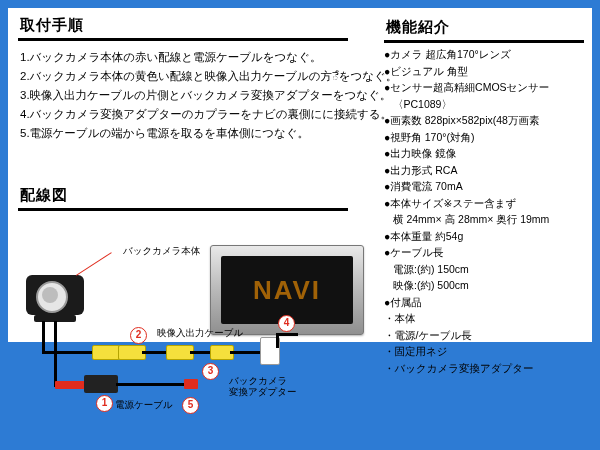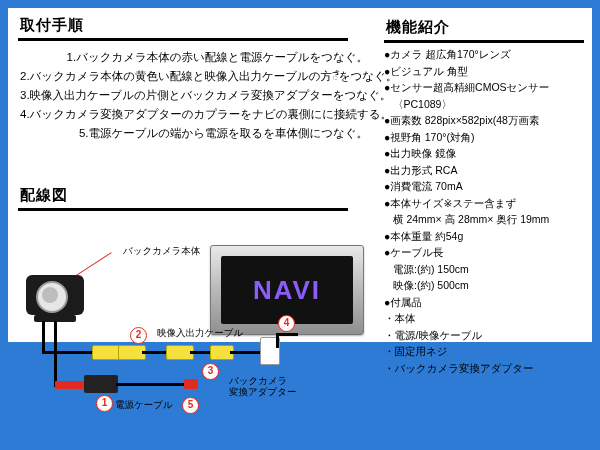--- a/index.html
+++ b/index.html
@@ -28,41 +28,41 @@
     font-size:15px;font-weight:bold;color:#000;
     letter-spacing:1px;
     padding:0 2px;
   }
   .rule{
     height:3px;background:#000;margin-top:3px;
   }
   .hdr1{position:absolute;left:10px;top:8px;width:330px;}
   .steps{
     position:absolute;left:12px;top:40px;width:348px;
-    font-size:11.5px;line-height:19px;color:#000;text-align:right;
+    font-size:11.5px;line-height:19px;color:#000;
   }
   .steps div{white-space:nowrap;}
   .hdr2{position:absolute;left:10px;top:178px;width:330px;}
   
   .diagram{
     position:absolute;left:6px;top:215px;width:356px;height:212px;
   }
   .navi-outer{
     position:absolute;left:196px;top:22px;width:152px;height:88px;
     background:linear-gradient(180deg,#e9e9e9 0%,#bdbdbd 45%,#8f8f8f 100%);
     border:1px solid #777;border-radius:3px;
     box-shadow:0 1px 2px rgba(0,0,0,.3);
   }
   .navi-inner{
     position:absolute;left:10px;top:10px;right:10px;bottom:10px;
     background:#111;border-radius:2px;
     display:flex;align-items:center;justify-content:center;
   }
   .navi-text{
-    color:#8b5cf6;font-size:26px;font-weight:bold;letter-spacing:2px;
+    color:#a16207;font-size:26px;font-weight:bold;letter-spacing:2px;
     font-family:"Liberation Sans","DejaVu Sans",sans-serif;
   }
   
   .cam-body{
     position:absolute;left:12px;top:52px;width:58px;height:40px;
     background:#1b1b1b;border-radius:6px;
   }
   .cam-lens-out{
     position:absolute;left:22px;top:58px;width:28px;height:28px;
     background:#e6e6e6;border-radius:50%;border:2px solid #9a9a9a;
@@ -191,19 +191,19 @@
       <div>●出力形式 RCA</div>
       <div>●消費電流 70mA</div>
       <div>●本体サイズ※ステー含まず</div>
       <div class="indent">横 24mm× 高 28mm× 奥行 19mm</div>
       <div>●本体重量 約54g</div>
       <div>●ケーブル長</div>
       <div class="indent">電源:(約) 150cm</div>
       <div class="indent">映像:(約) 500cm</div>
       <div>●付属品</div>
       <div>・本体</div>
-      <div>・電源/映像ケーブル</div>
+      <div>・電源/ケーブル長</div>
       <div>・固定用ネジ</div>
       <div>・バックカメラ変換アダプター</div>
     </div>
   </div>
 
 </div>
 
 </body></html>

